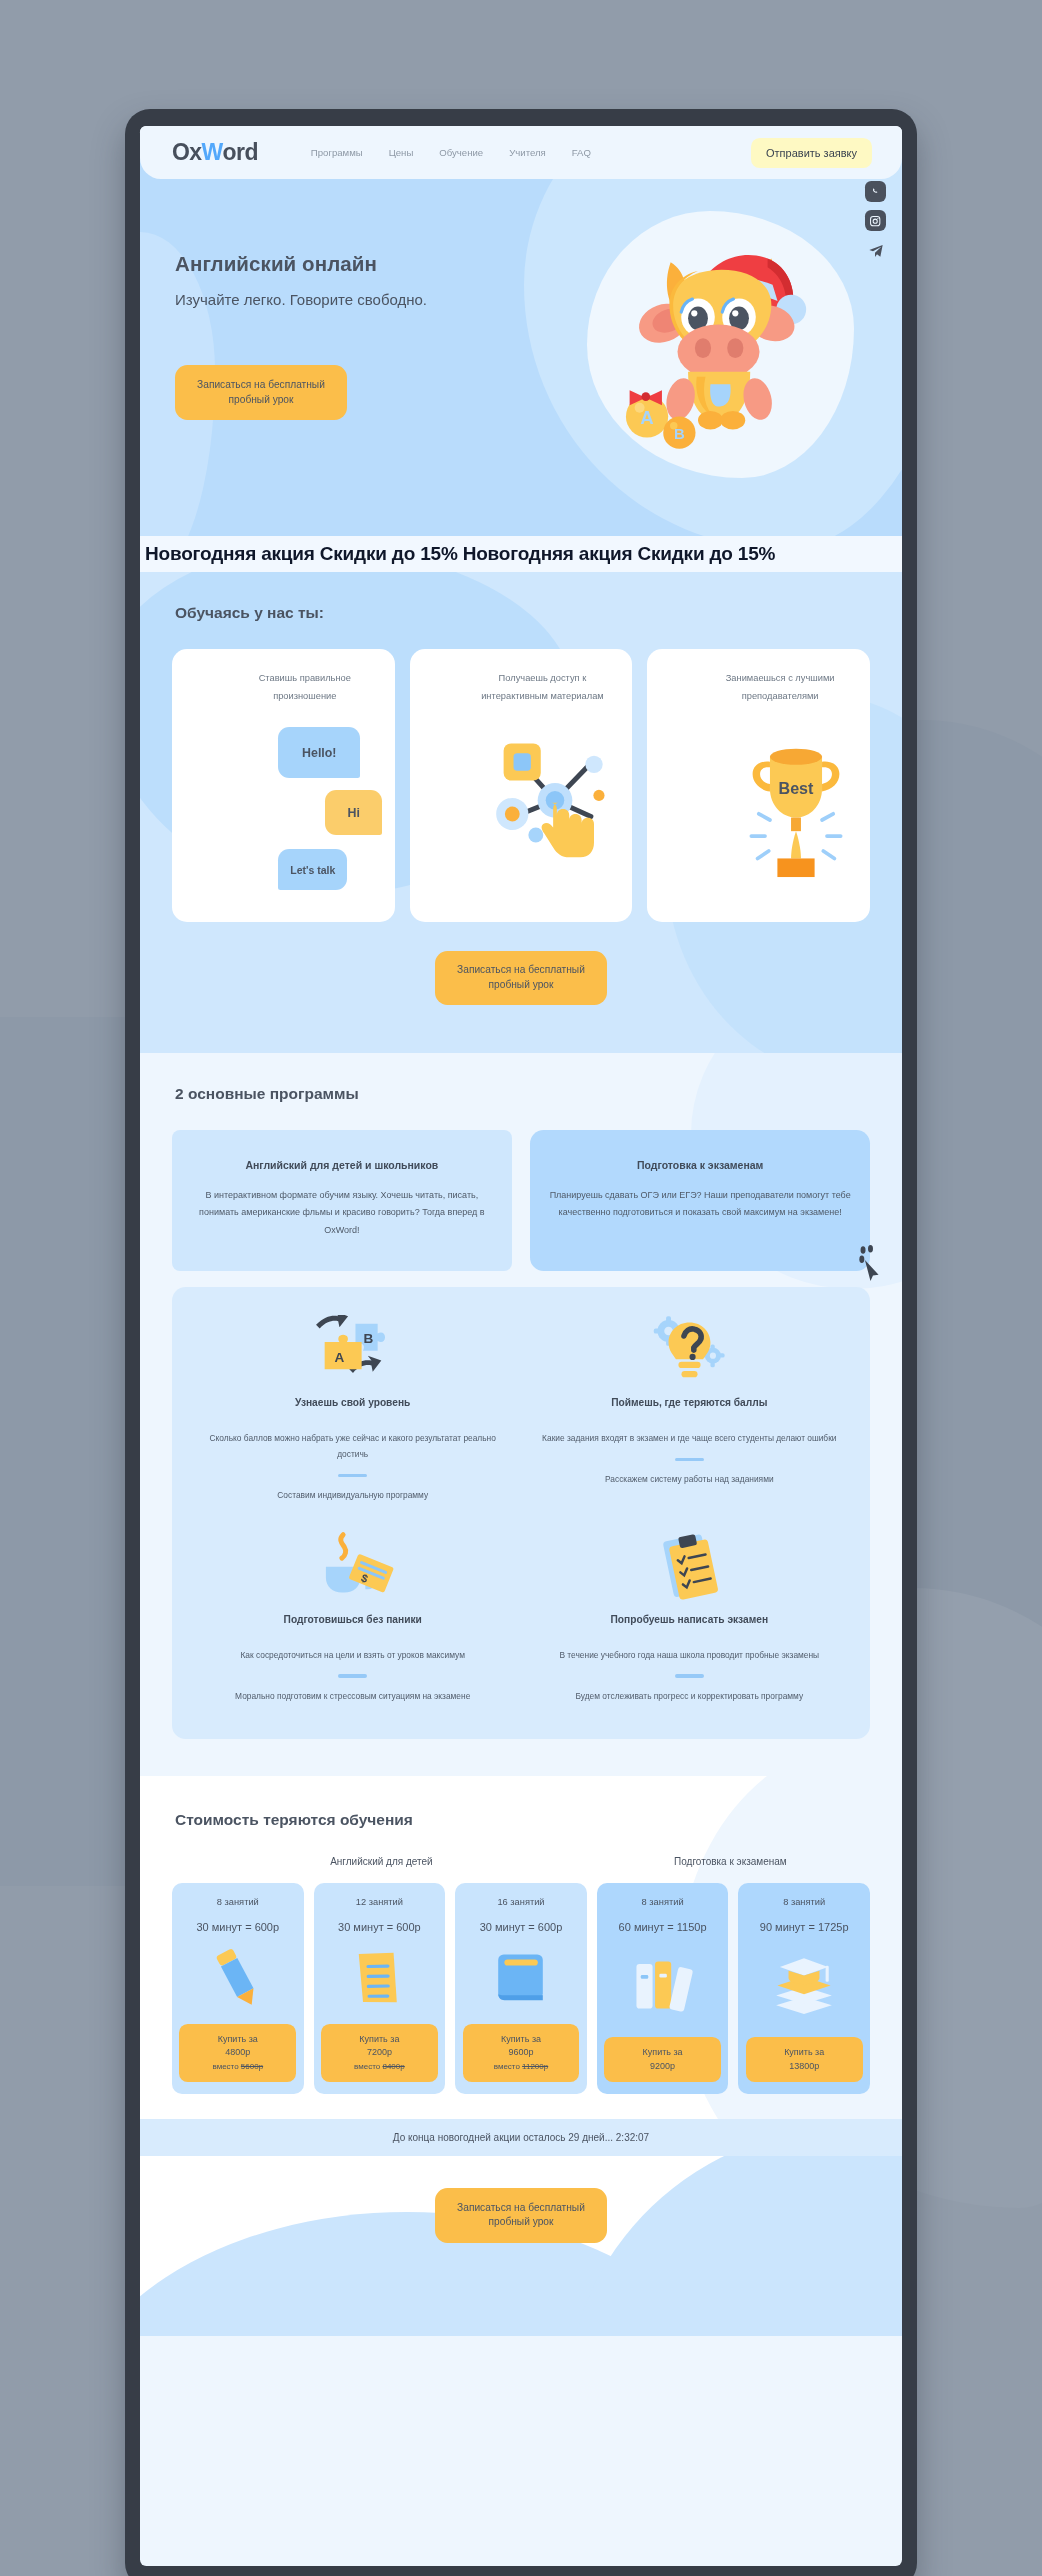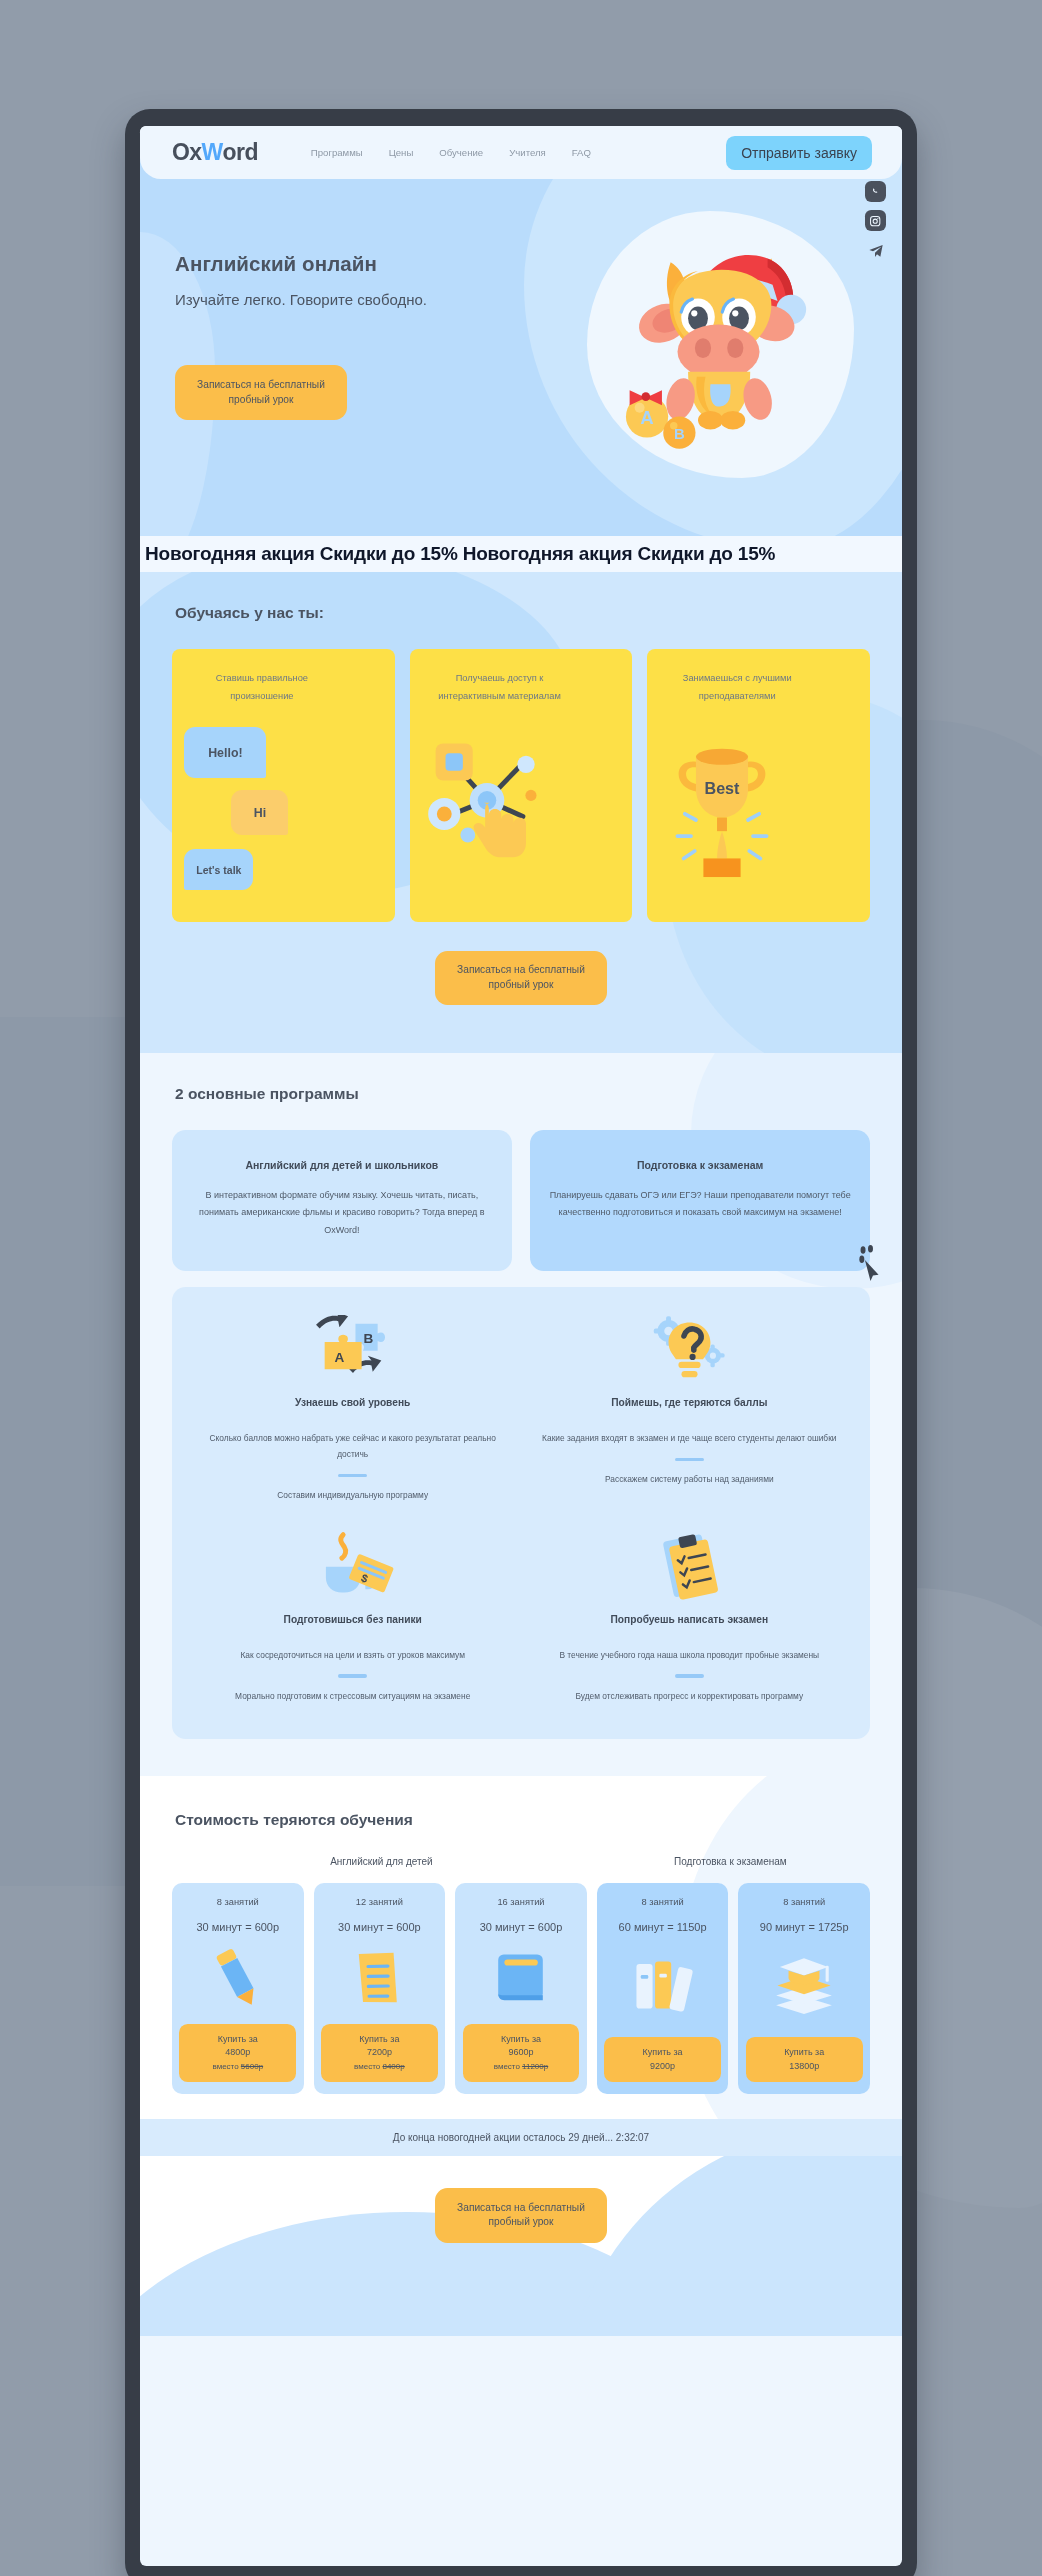--- a/index.html
+++ b/index.html
@@ -64,22 +64,22 @@
   .logo { font-size:23px; font-weight:bold; letter-spacing:-0.6px; line-height:1; display:flex; }
   .logo .lg-dark { color:#474f5c; }
   .logo .lg-blue { color:#53a8fb; }
   .nav { display:flex; gap:26px; margin-left:53px; }
   .nav-link {
     font-size:9.6px; color:#8e99a6; text-decoration:none;
     white-space:nowrap; cursor:pointer;
   }
   .header-cta {
     margin-left:auto;
-    background:#7dd3fc; color:#3a4350;
-    font-size:14px;
+    background:#fef9c3; color:#3a4350;
+    font-size:11px;
     border:none; border-radius:8.7px;
     padding:8.7px 15px; cursor:pointer;
     white-space:nowrap;
   }
 
   
   .hero {
     position:relative;
     height:378px;
     background:#b9dcfc;
@@ -162,23 +162,23 @@
   }
   .sec-title {
     position:relative; z-index:4;
     font-size:15.5px; color:#4b5462; padding-left:35px; margin-bottom:27px;
   }
   .cards-3 {
     position:relative; z-index:4;
     display:flex; gap:15px; padding:0 32px;
   }
   .bcard {
-    flex:1; background:#fde047; border-radius:8px;
+    flex:1; background:#ffffff; border-radius:15px;
     padding:21px 12.4px 16px 12.4px; min-height:273px;
-    display:flex; flex-direction:column; align-items:flex-start;
+    display:flex; flex-direction:column; align-items:flex-end;
   }
   .bcard-title {
     font-size:9.3px; color:#6d7885; text-align:center;
     line-height:1.85; max-width:155px;
   }
   .bcard-art { margin-top:22.3px; position:relative; }
   .bubble {
     border-radius:11.2px; display:flex; align-items:center; justify-content:center;
     font-size:12.4px; font-weight:bold; color:#4b5462;
   }
@@ -189,21 +189,21 @@
   .bcard-cta { width:172px; }
 
   
   .programs { position:relative; background:#eef6fe; padding:32px 0 37px 0; overflow:hidden; }
   .prog-blob { position:absolute; right:-112px; top:-74px; width:323px; height:310px; background:#e4f1fe; border-radius:50%; }
   .prog-row { position:relative; z-index:4; display:flex; gap:18.6px; padding:0 32px; }
   .prog-card {
     flex:1; border-radius:13.6px; padding:28.5px 18.6px 32px 18.6px; text-align:center;
     min-height:130px;
   }
-  .prog-card.a { background:#cfe7fd; }
+  .prog-card.a { background:#cfe7fd;border-radius:8px; }
   .prog-card.b { background:#b2d9fd; position:relative; }
   .prog-card-title { font-size:10.5px; font-weight:bold; color:#414b59; }
   .prog-card-body { font-size:9px; color:#4f5a68; line-height:1.95; margin-top:16px; }
   .cursor-arrow { position:absolute; right:-13.6px; bottom:-10px; }
 
   
   .features {
     position:relative; z-index:4; margin:16px 32px 0 32px;
     background:#d8ebfd; border-radius:13.6px;
     padding:28.5px 12.4px 35px 12.4px;

